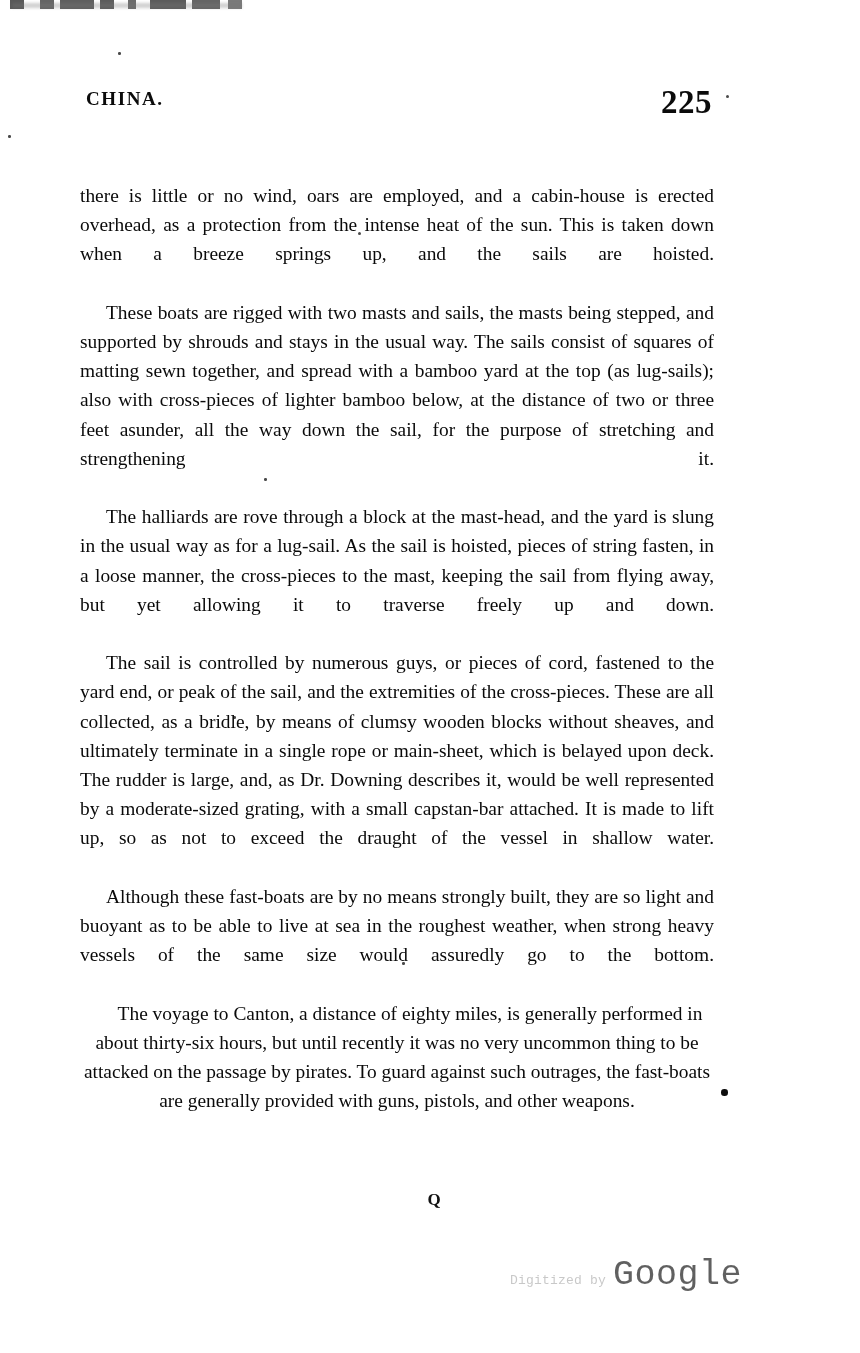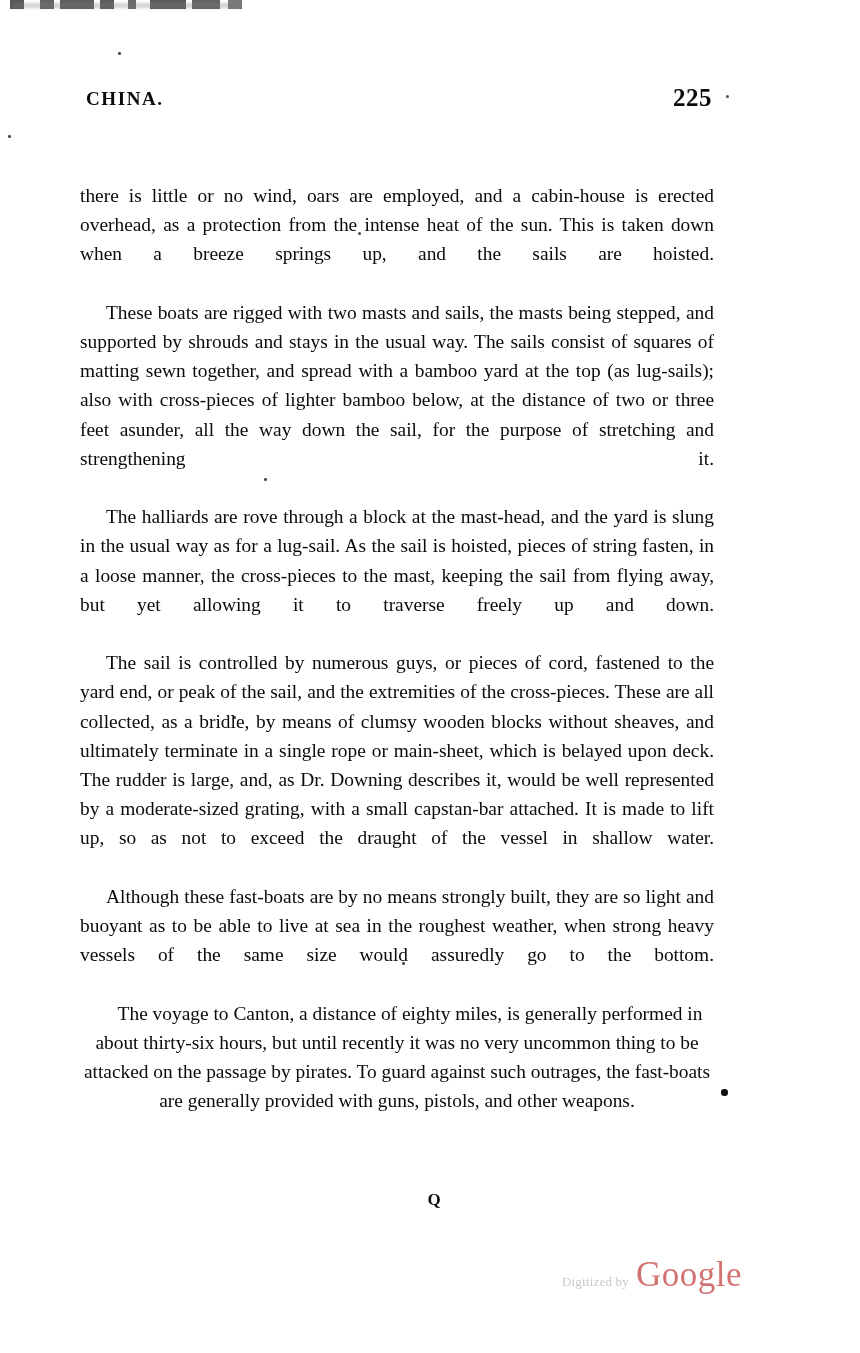--- a/index.html
+++ b/index.html
@@ -89,21 +89,21 @@
     font-size: 19px;
     letter-spacing: 1.6px;
     font-weight: 700;
     color: #0b0b0b;
     padding-left: 6px;
   }
   .head-folio {
     position: absolute;
     right: 0px;
     top: -4px;
-    font-size: 25px;
+    font-size: 33px;
     font-weight: 700;
     letter-spacing: 0.5px;
     color: #0b0b0b;
   }
 
   
   .textblock {
     position: absolute;
     left: 80px;
     top: 143px;
@@ -151,29 +151,29 @@
     position: absolute;
     right: 118px;
     top: 1255px;
     display: flex;
     align-items: baseline;
     gap: 7px;
     opacity: 0.62;
     user-select: none;
   }
   .wm-digitized {
-    font-family: Liberation Serif, serif;
+    font-family: Liberation Mono, monospace;
     font-size: 13px;
     color: #a8a8a8;
     letter-spacing: 0.2px;
   }
   .wm-google {
-    font-family: Liberation Serif, serif;
+    font-family: Liberation Mono, monospace;
     font-size: 35px;
-    color: #b91c1c;
+    color: #000000;
     letter-spacing: 0.5px;
   }
 </style>
 </head>
 <body>
 
 <div class="page">
 
   <div class="scan-top-artifact"></div>
   <div class="scan-top-artifact2"></div>

